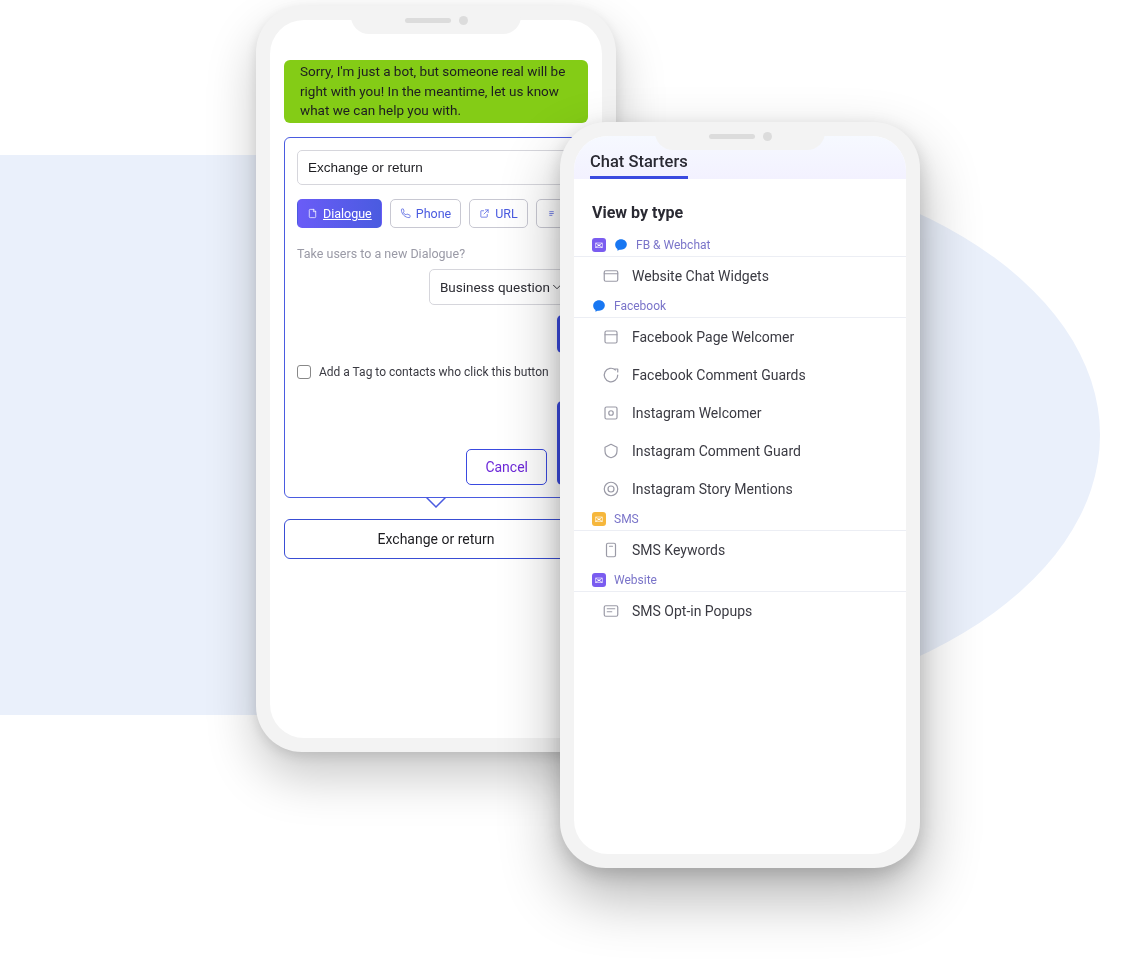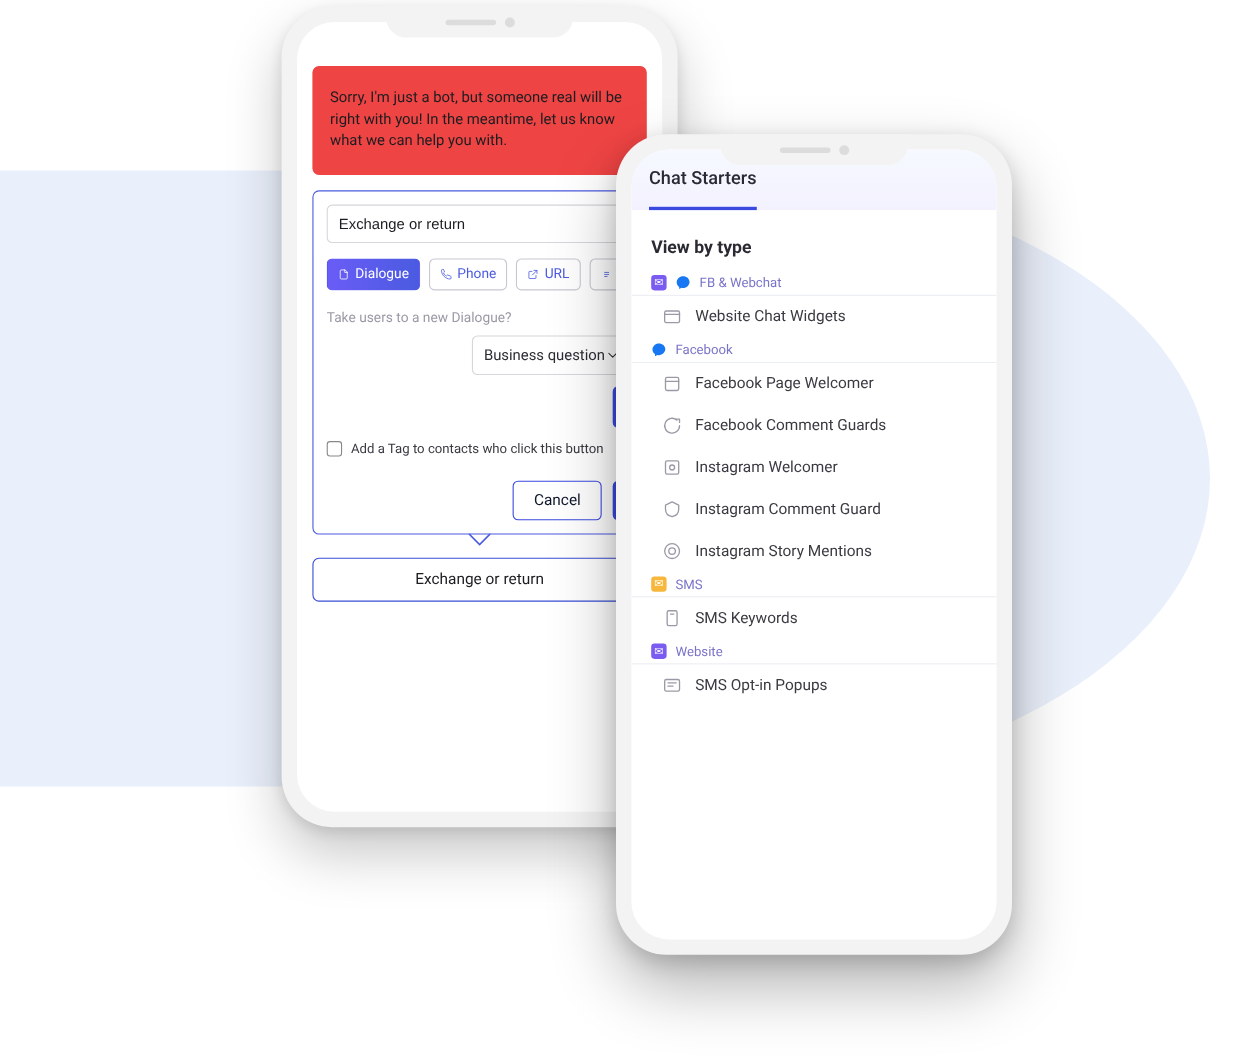--- a/index.html
+++ b/index.html
@@ -72,23 +72,23 @@
     top: 122px;
     width: 360px;
     height: 746px;
     z-index: 2;
     box-shadow: 0 28px 60px rgba(0,0,0,.3), 0 6px 18px rgba(0,0,0,.15);
   }
 
   
   .l-pad { padding: 40px 14px 14px; font-size: 13.5px; color:#2d2d34;}
   .bot-msg {
-    background: #ef4444;
+    background: #84cc16;
     border-radius: 6px;
-    padding: 20px 16px;
+    padding: 2px 16px;
     line-height: 1.45;
     color:#1d1d21;
     margin-bottom: 14px;
   }
   .opt-btn {
     border: 1.5px solid #394dd4;
     color:#1d1d21;
     background:#fff;
     border-radius: 6px;
     text-align:center;
@@ -121,20 +121,21 @@
     color:#4a5be0;
     background:#fff;
     display:flex;align-items:center;gap:5px;
     cursor:pointer;
     white-space:nowrap;
   }
   .chip.active{
     background: linear-gradient(90deg,#6a5cf7,#4a5be0);
     color:#fff;
     border-color:transparent;
+    text-decoration:underline;
   }
   .chip svg{width:11px;height:11px;}
   .field-lbl{font-size:12.5px;color:#9a9aa6;margin-bottom:8px;display:block;}
   .row{display:flex;gap:10px;align-items:flex-end;margin-bottom:12px;flex-direction:column;}
   .select{
     flex:1;
     border:1px solid #d6d6dc;
     border-radius:5px;
     padding:9px 10px;
     font-size:13.5px;
@@ -143,21 +144,21 @@
   }
   .primary-stub{
     width:18px;height:38px;background:#3a4ae0;border-radius:5px 0 0 5px;
   }
   .check-row{display:flex;align-items:center;gap:8px;font-size:12px;color:#3a3a42;margin-bottom:22px;}
   .check-row .box{width:14px;height:14px;border:1.5px solid #888;border-radius:3px;display:inline-block;}
   .actions{display:flex;justify-content:flex-end;gap:10px;}
   .btn{
     border-radius:5px;padding:9px 18px;font-size:14px;cursor:pointer;
   }
-  .btn.outline{border:1.5px solid #3a4ae0;color:#0f172a;background:#fff;}
+  .btn.outline{border:1.5px solid #3a4ae0;color:#6d28d9;background:#fff;margin-top:48px;}
   .btn.primary{background:#3a4ae0;color:#fff;border:none;width:18px;padding:9px 0;}
   .connector{
     text-align:center;margin-top:-1px;
   }
   .connector svg{display:block;margin:0 auto;}
   .opt-btn.second{margin-top:10px;}
 
   
   .r-top{
     display:flex;align-items:center;
@@ -176,21 +177,21 @@
     color:#3a4ae0;font-weight:600;font-size:16px;display:flex;align-items:center;gap:8px;cursor:pointer;
   }
   .tab-bar{
     padding:16px 16px 0;
     background:linear-gradient(#f6f9ff,#f2efff 130%);
   }
   .tab{
     display:inline-block;
     font-size:16.5px;
     color:#2a2a33;
-    padding-bottom:16px;
+    padding-bottom:5px;
     border-bottom:3px solid #3a4ae0;
     font-weight:500;
   }
   .section-lbl{
     font-weight:700;color:#2a2a33;font-size:16px;
     padding:24px 18px 12px;
   }
   .grp-hdr{
     display:flex;align-items:center;gap:8px;
     font-size:12px;color:#7a74c9;

